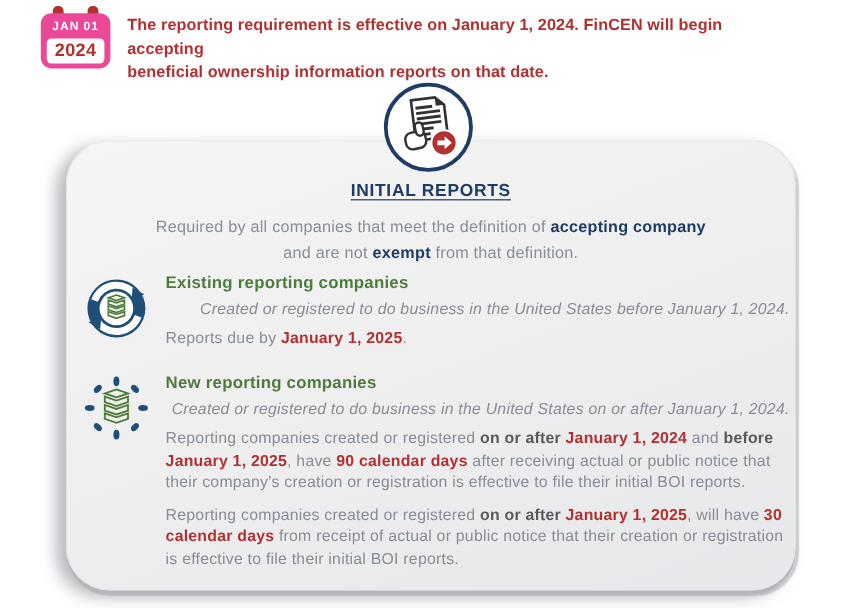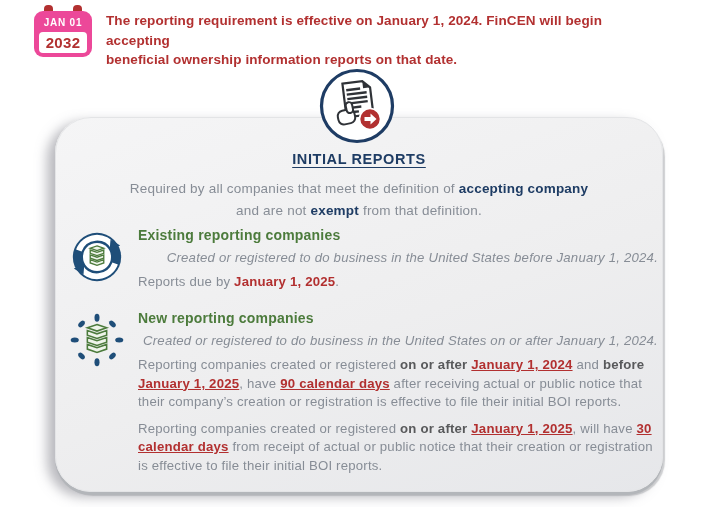--- a/index.html
+++ b/index.html
@@ -47,32 +47,32 @@
   .icon-existing{left:12px;top:111px;}
   .icon-new{left:12px;top:194px;}
   .sec-text{position:absolute;left:82px;width:520px;}
   .text-existing{top:109px;}
   .text-new{top:192px;}
   .sec-heading{margin:0;color:#4c7b3c;font-size:14px;font-weight:bold;letter-spacing:.2px;}
   .sec-desc{margin:7px 0 0 0;color:#878d96;font-size:13.2px;font-style:italic;letter-spacing:.2px;text-align:right;}
   .sec-line{margin:8px 0 0 0;color:#878d96;font-size:13.2px;letter-spacing:.2px;line-height:18.5px;}
   .sec-line .red{color:#b23030;font-weight:bold;}
   .para{margin:8px 0 0 0;color:#878d96;font-size:13.2px;letter-spacing:.2px;line-height:18.5px;}
-  .para .red{color:#b23030;font-weight:bold;text-decoration:underline;}
+  .para .red{color:#b23030;font-weight:bold;}
   .para .dark{color:#58595b;font-weight:bold;}
 </style>
 </head>
 <body>
 
 <div class="calendar">
   <div class="cal-ring l"></div>
   <div class="cal-ring r"></div>
   <div class="cal-body">
     <div class="cal-top">JAN 01</div>
-    <div class="cal-year">2032</div>
+    <div class="cal-year">2024</div>
   </div>
 </div>
 
 <div class="banner-text">
   <span>The reporting requirement is effective on January 1, 2024. FinCEN will begin accepting</span><br>
   <span>beneficial ownership information reports on that date.</span>
 </div>
 
 <div class="card">
 

